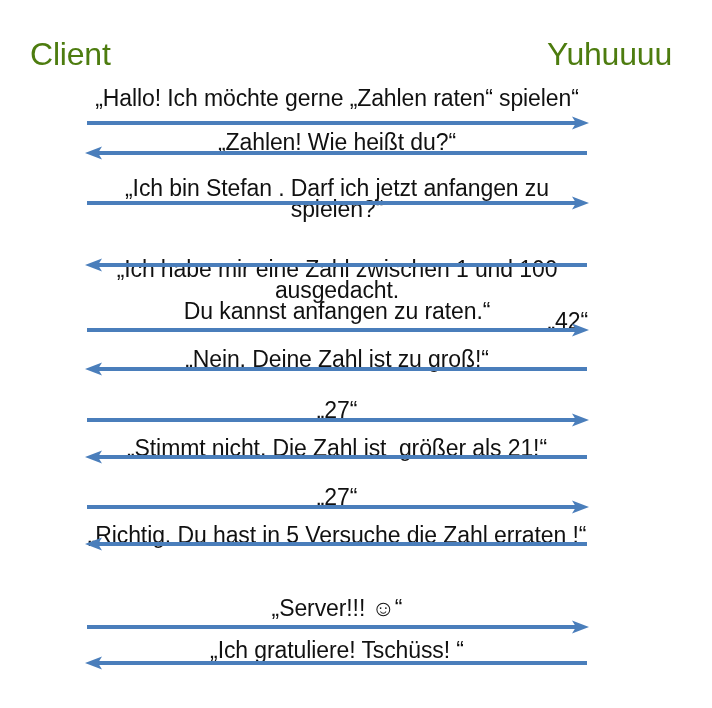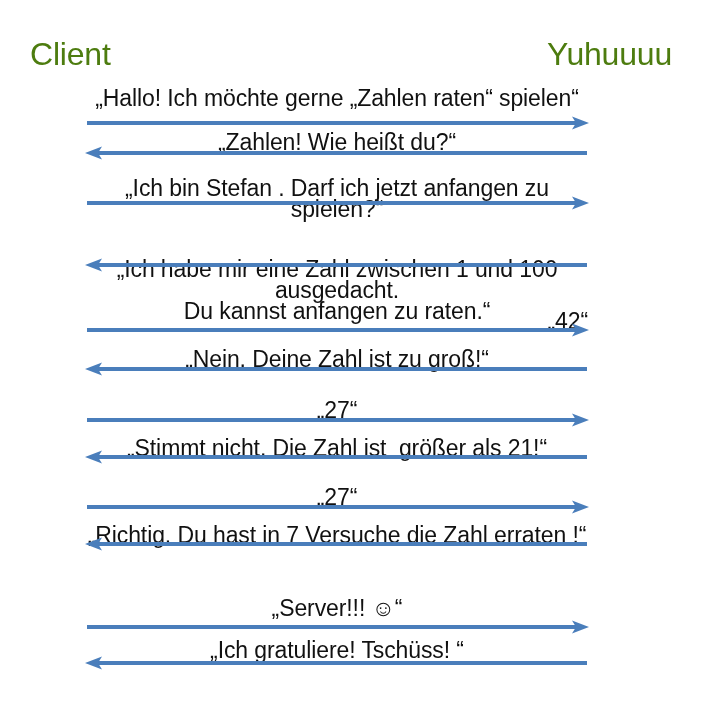--- a/index.html
+++ b/index.html
@@ -121,21 +121,21 @@
         <path d="M18,0.5 L1,7 L18,13.5 L14,7 Z" fill="#4a7ebb"></path>
       </svg>
     </div>
     <div class="message-text" style="top: 487px;">„27“</div>
     <div class="arrow" style="top: 500px;">
       <svg viewBox="0 0 506 14" width="506" height="14">
         <line x1="3" y1="7" x2="493" y2="7" stroke="#4a7ebb" stroke-width="4.2"></line>
         <path d="M488,0.5 L505,7 L488,13.5 L492,7 Z" fill="#4a7ebb"></path>
       </svg>
     </div>
-    <div class="message-text" style="top: 525px;">„Richtig. Du hast in 7 Versuche die Zahl erraten !“</div>
+    <div class="message-text" style="top: 525px;">„Richtig. Du hast in 5 Versuche die Zahl erraten !“</div>
     <div class="arrow" style="top: 537px;">
       <svg viewBox="0 0 506 14" width="506" height="14">
         <line x1="503" y1="7" x2="13" y2="7" stroke="#4a7ebb" stroke-width="4.2"></line>
         <path d="M18,0.5 L1,7 L18,13.5 L14,7 Z" fill="#4a7ebb"></path>
       </svg>
     </div>
     <div class="message-text" style="top: 598px;">„Server!!! ☺“</div>
     <div class="arrow" style="top: 620px;">
       <svg viewBox="0 0 506 14" width="506" height="14">
         <line x1="3" y1="7" x2="493" y2="7" stroke="#4a7ebb" stroke-width="4.2"></line>

